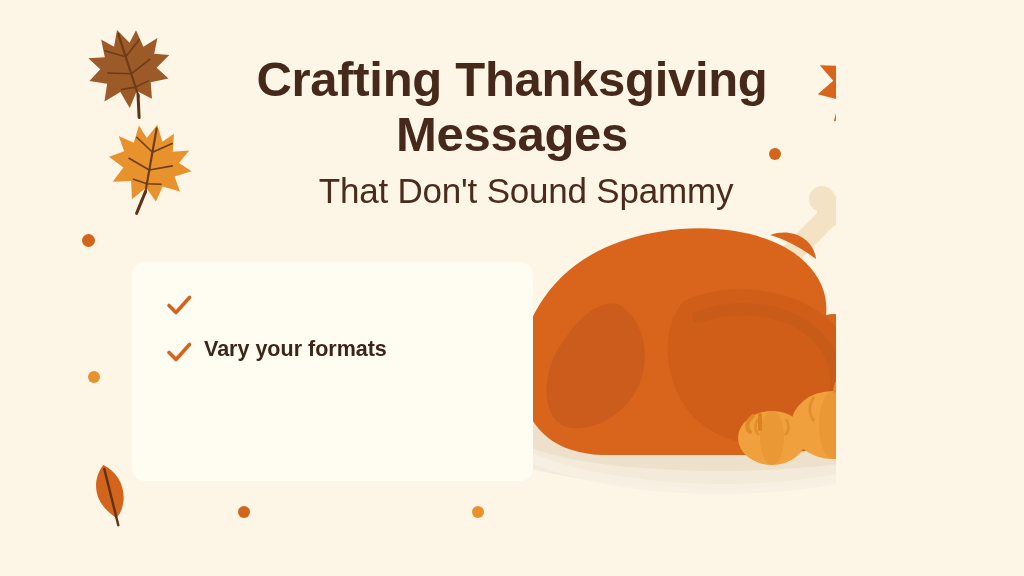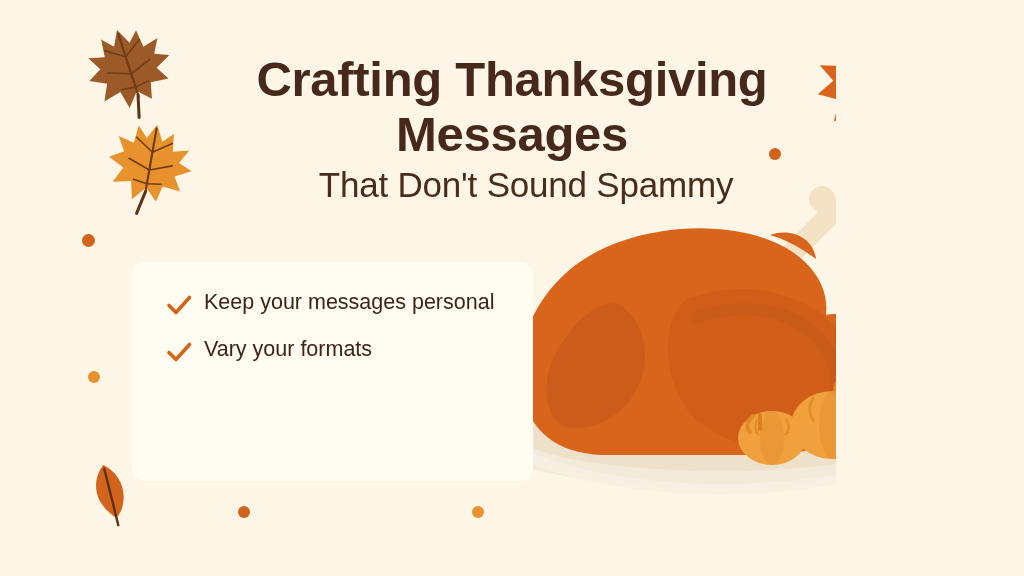--- a/index.html
+++ b/index.html
@@ -28,21 +28,21 @@
   }
   #title {
     font-size: 49px;
     font-weight: bold;
     line-height: 1.12;
     color: #46291A;
     letter-spacing: -0.3px;
     white-space: pre-line;
   }
   #subtitle {
-    margin-top: 3px;
+    margin-top: 9px;
     font-size: 35px;
     font-weight: normal;
     color: #4A2C1C;
     letter-spacing: -0.2px;
     padding-left: 28px;
   }
 
   
   #checklist-card {
     position: absolute;
@@ -51,21 +51,21 @@
     background: #FFFCF2;
     border-radius: 13px;
     z-index: 7;
     padding: 26px 22px 0 32px;
   }
   .check-row {
     display: flex;
     align-items: flex-start;
     margin-bottom: 15px;
   }
-  .check-row:last-child { margin-bottom: 0; }
+  .check-row:last-child { margin-bottom: 0; font-weight: bold; }
   .check-icon {
     flex: 0 0 auto;
     width: 30px; height: 30px;
     margin-right: 10px;
     margin-top: 2px;
   }
   .check-icon svg { display:block; width:30px; height:30px; }
   .check-label {
     font-size: 21.5px;
     line-height: 1.33;
@@ -221,21 +221,20 @@
   </div>
 
   <div id="checklist-card">
 
     <div class="check-row">
       <span class="check-icon">
         <svg viewBox="0 0 30 30" xmlns="http://www.w3.org/2000/svg">
           <path d="M5 15.5 L12 22.5 L25.5 7.5" stroke="#D2641C" stroke-width="3.6" fill="none" stroke-linecap="round" stroke-linejoin="round"></path>
         </svg>
       </span>
-      <span class="check-label">Keep your messages personal</span>
     </div>
 
 
     <div class="check-row">
       <span class="check-icon">
         <svg viewBox="0 0 30 30" xmlns="http://www.w3.org/2000/svg">
           <path d="M5 15.5 L12 22.5 L25.5 7.5" stroke="#D2641C" stroke-width="3.6" fill="none" stroke-linecap="round" stroke-linejoin="round"></path>
         </svg>
       </span>
       <span class="check-label">Vary your formats</span>

